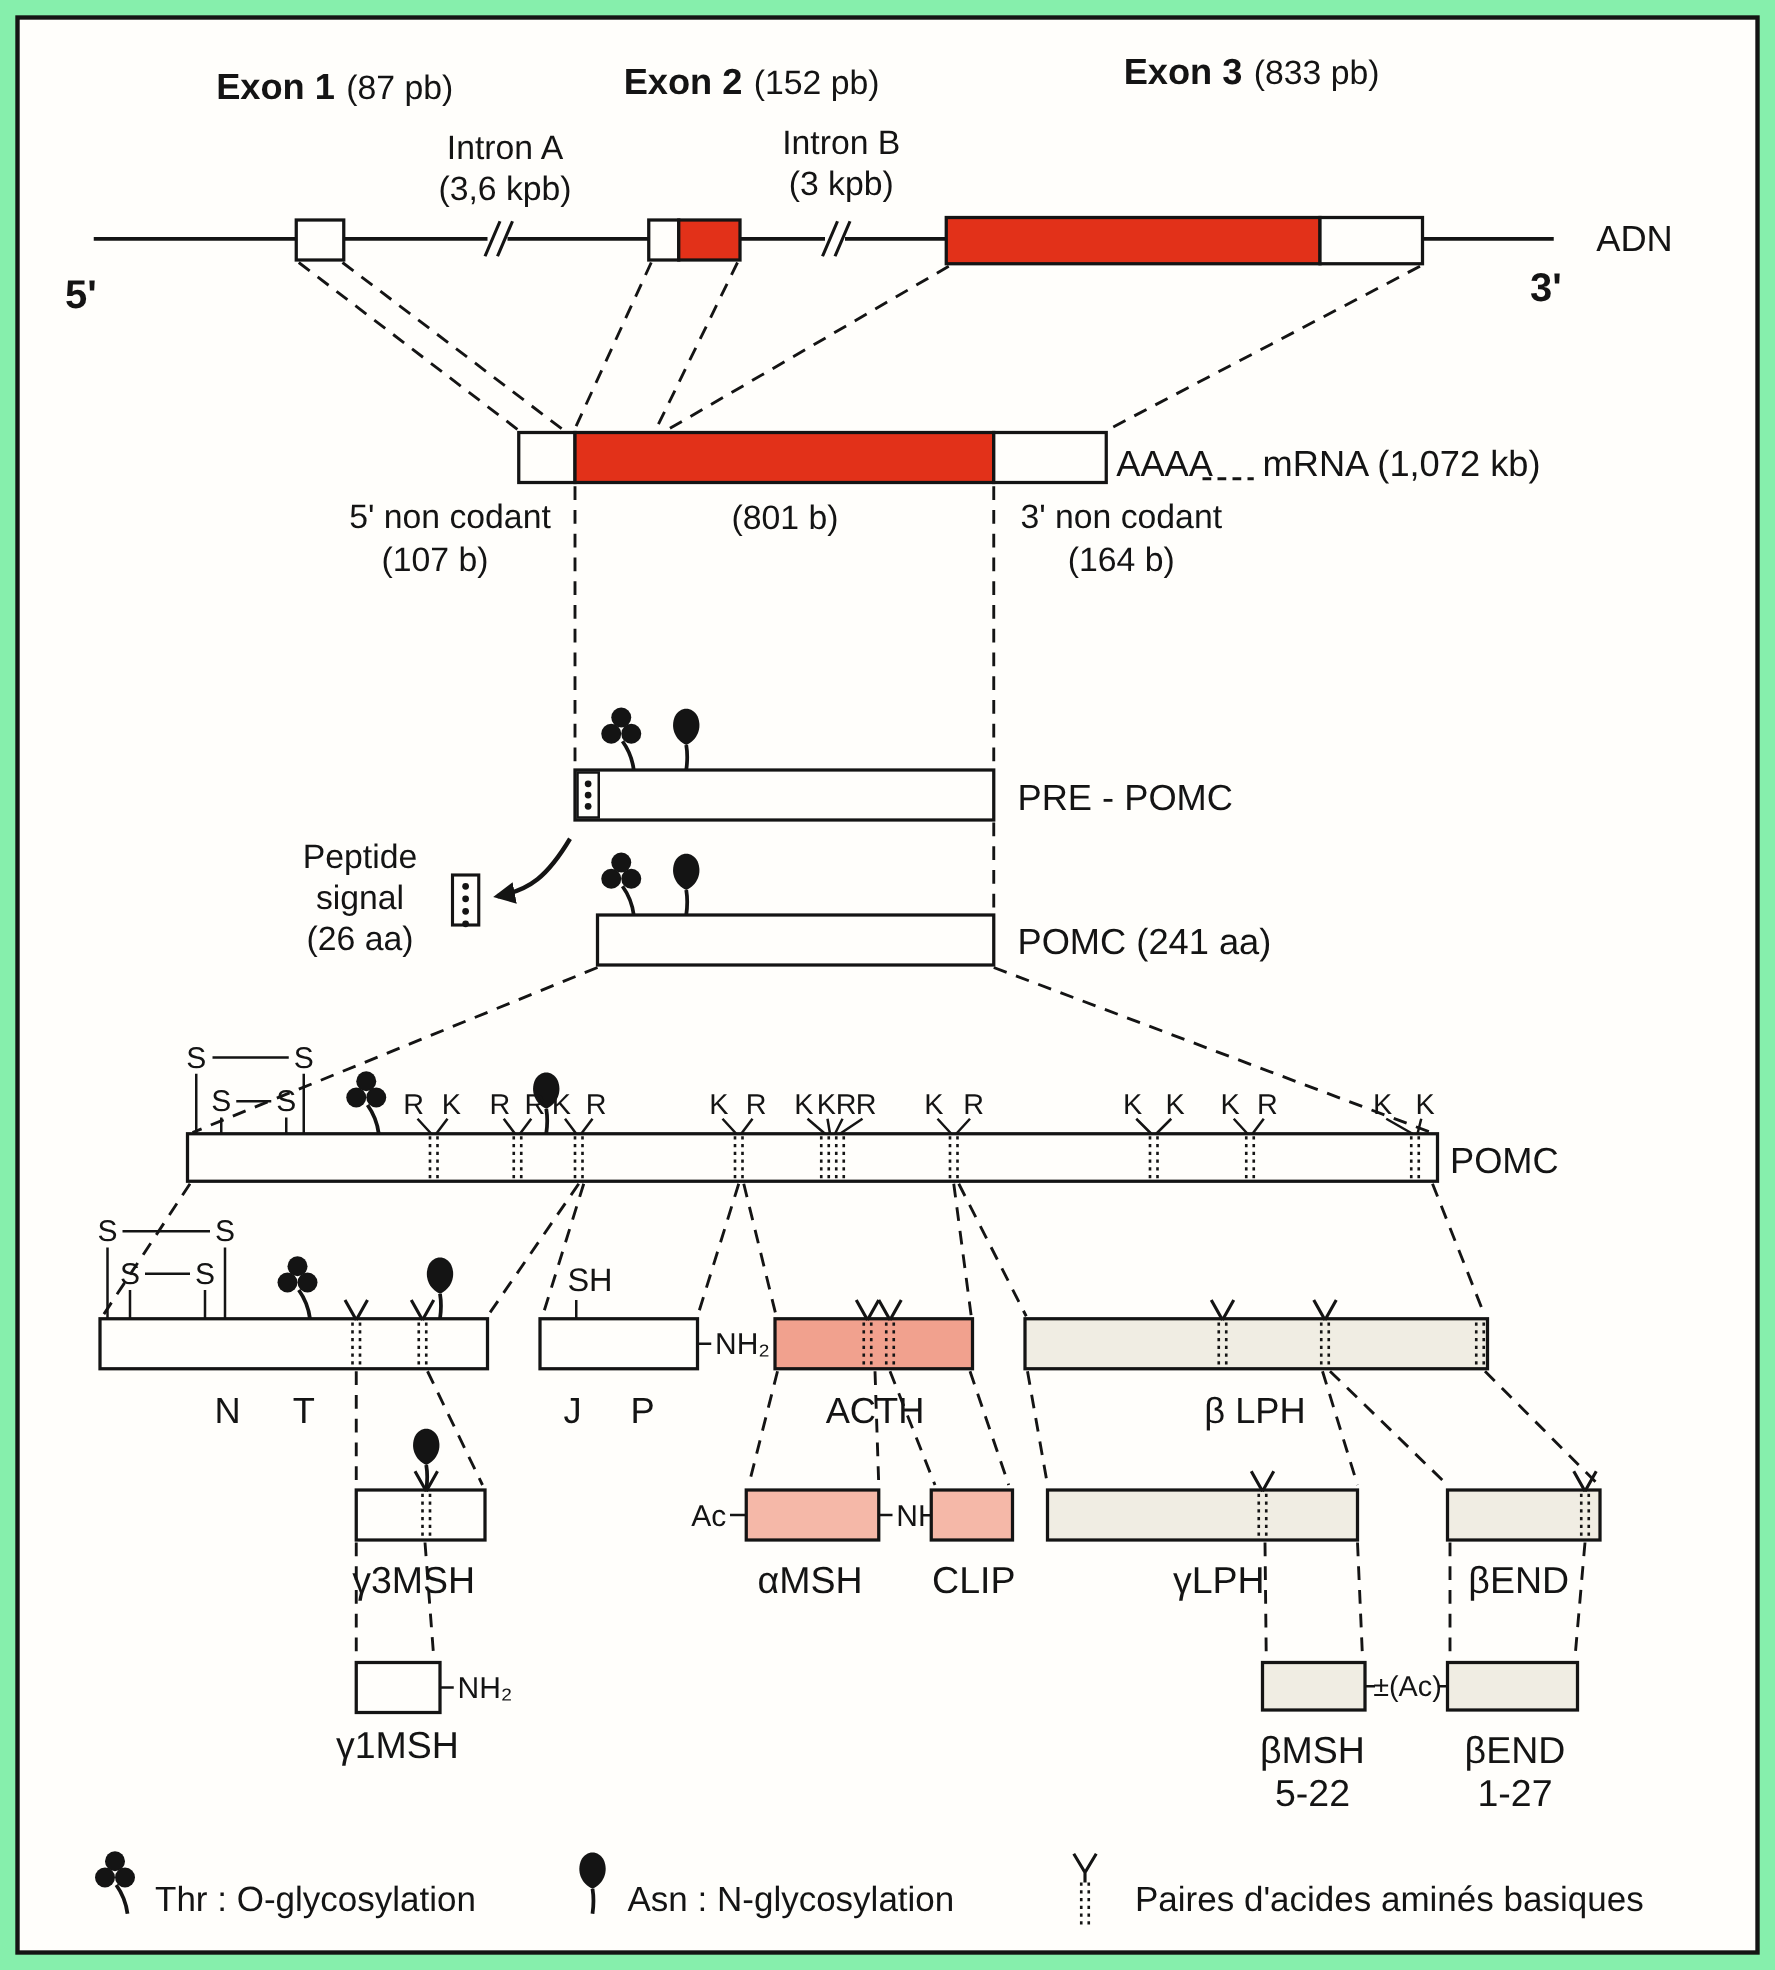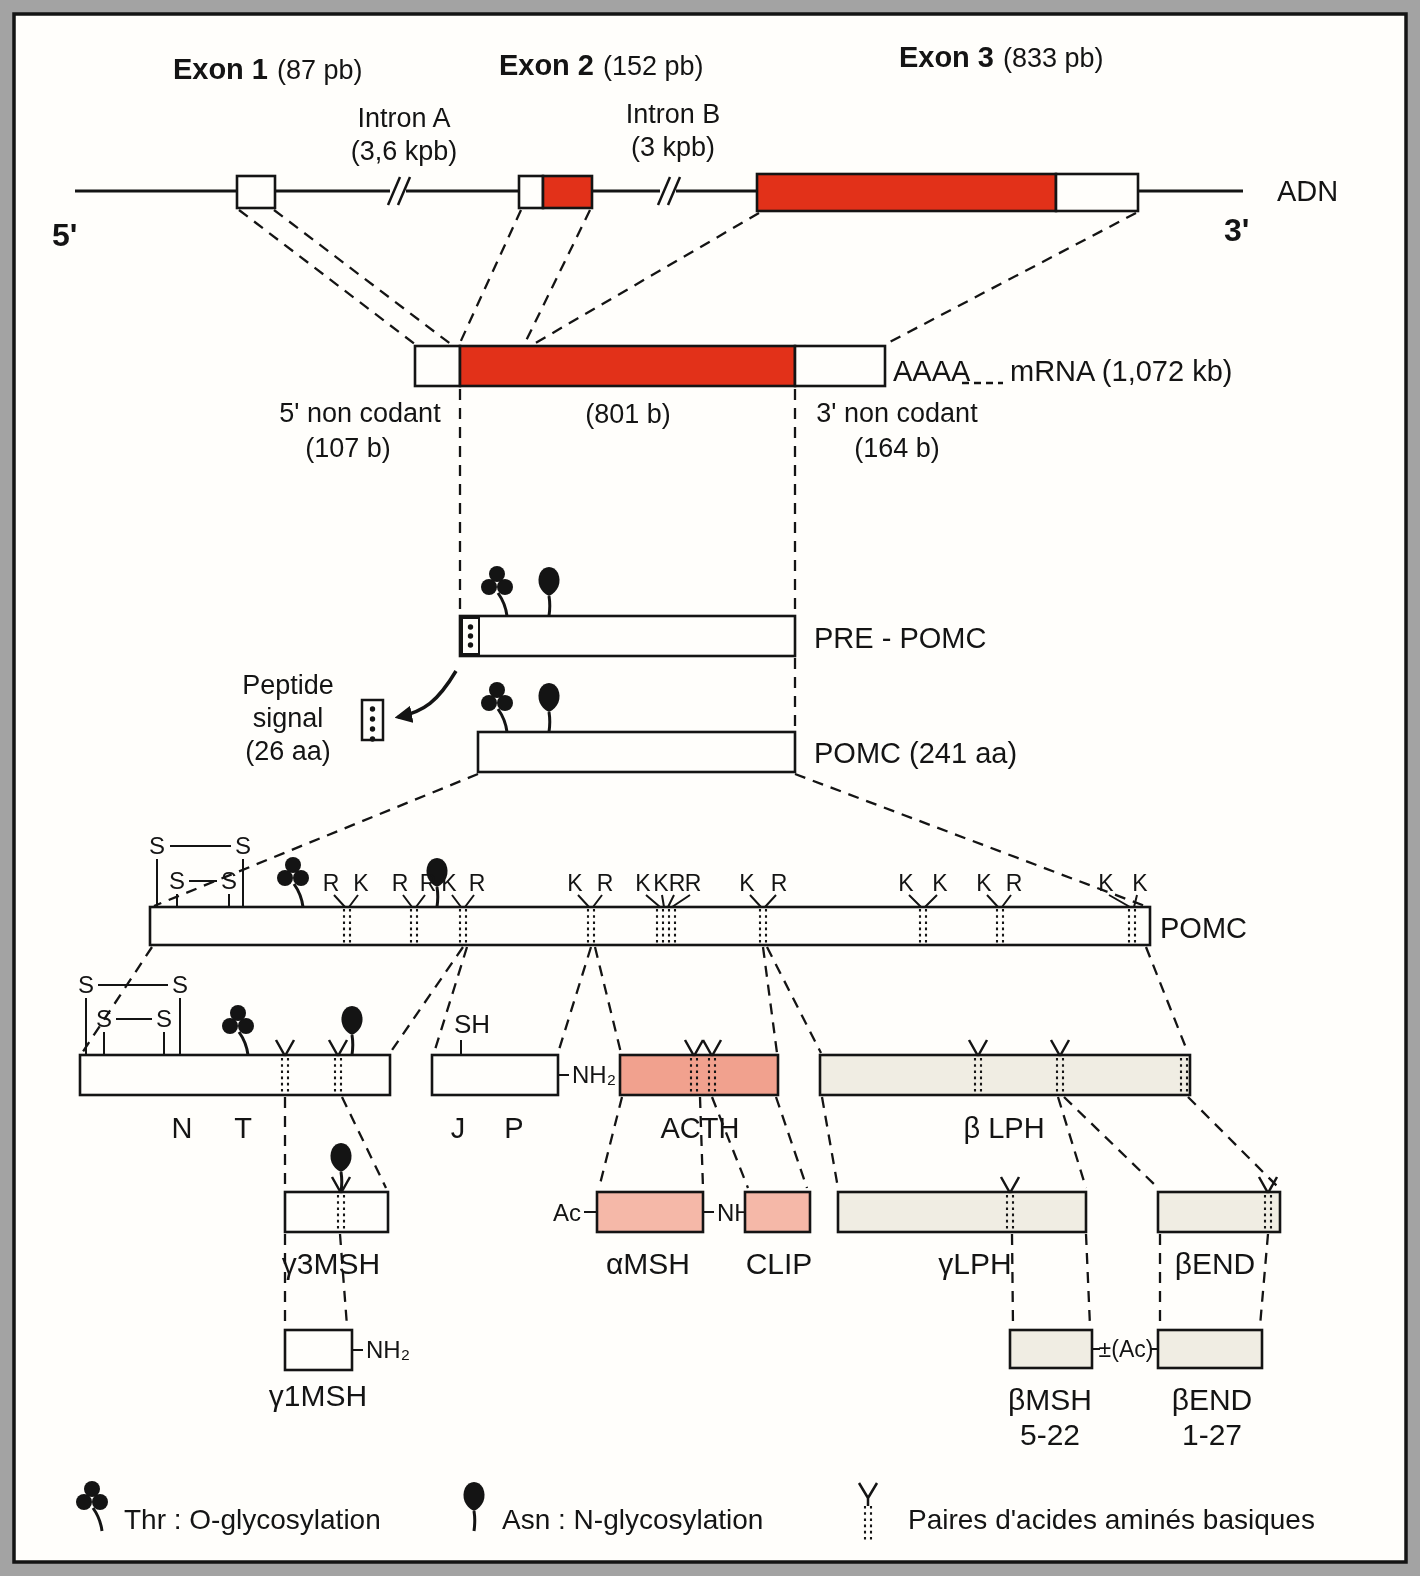--- a/index.html
+++ b/index.html
@@ -1,16 +1,16 @@
 <!DOCTYPE html>
 <html><head>
 <meta charset="utf-8">
 <style>
   html,body{margin:0;padding:0;background:#ffffff;}
-  .page{position:relative;width:1420px;height:1576px;background:#a3a3a3;}
+  .page{position:relative;width:1420px;height:1576px;background:#86efac;}
   svg{display:block;}
   text{font-family:"Liberation Sans","DejaVu Sans",sans-serif;fill:#141414;}
   .mid{text-anchor:middle}.end{text-anchor:end}
   .b{font-weight:bold}
   .f23{font-size:23px}.f24{font-size:24px}.f26{font-size:26px}.f27{font-size:27px}
   .f28{font-size:28px}.f29{font-size:29px}.f30{font-size:30px}.f32{font-size:32px}
   .ln2{stroke:#141414;stroke-width:2;fill:none}
   .ln25{stroke:#141414;stroke-width:2.5;fill:none}
   .ln3{stroke:#141414;stroke-width:3;fill:none}
   .dash{stroke:#141414;stroke-width:2.3;fill:none;stroke-dasharray:11 8}

